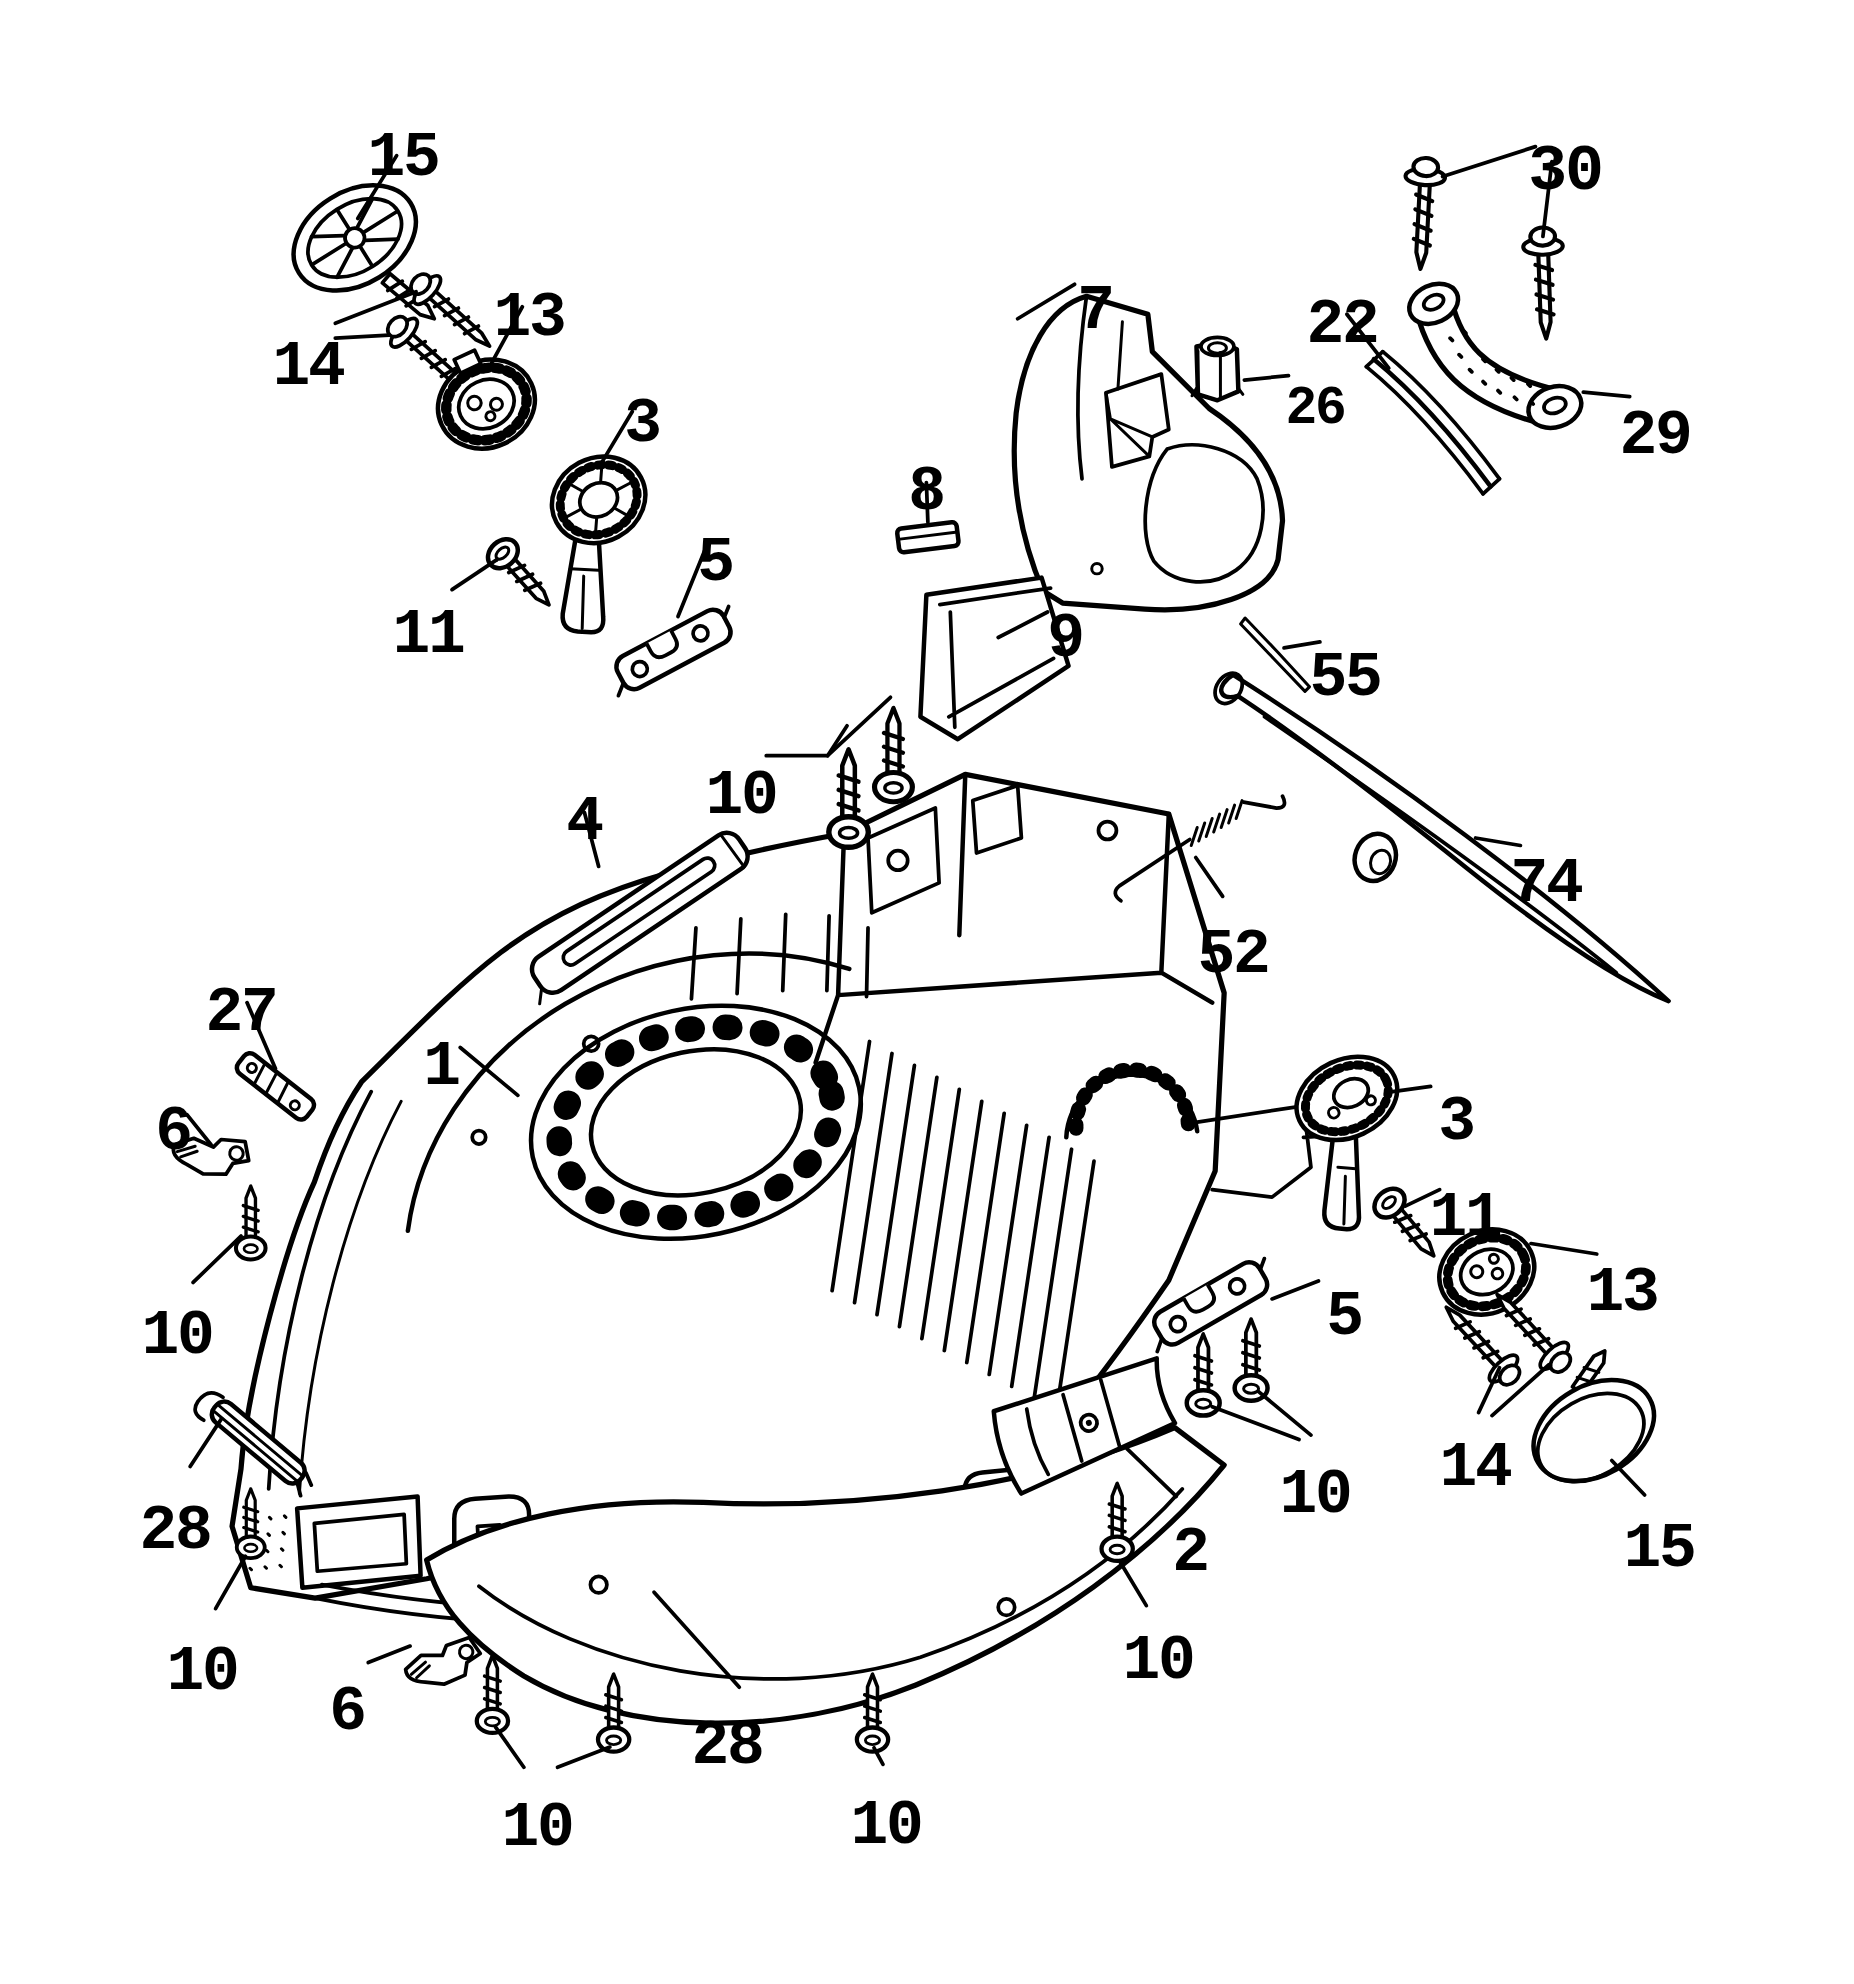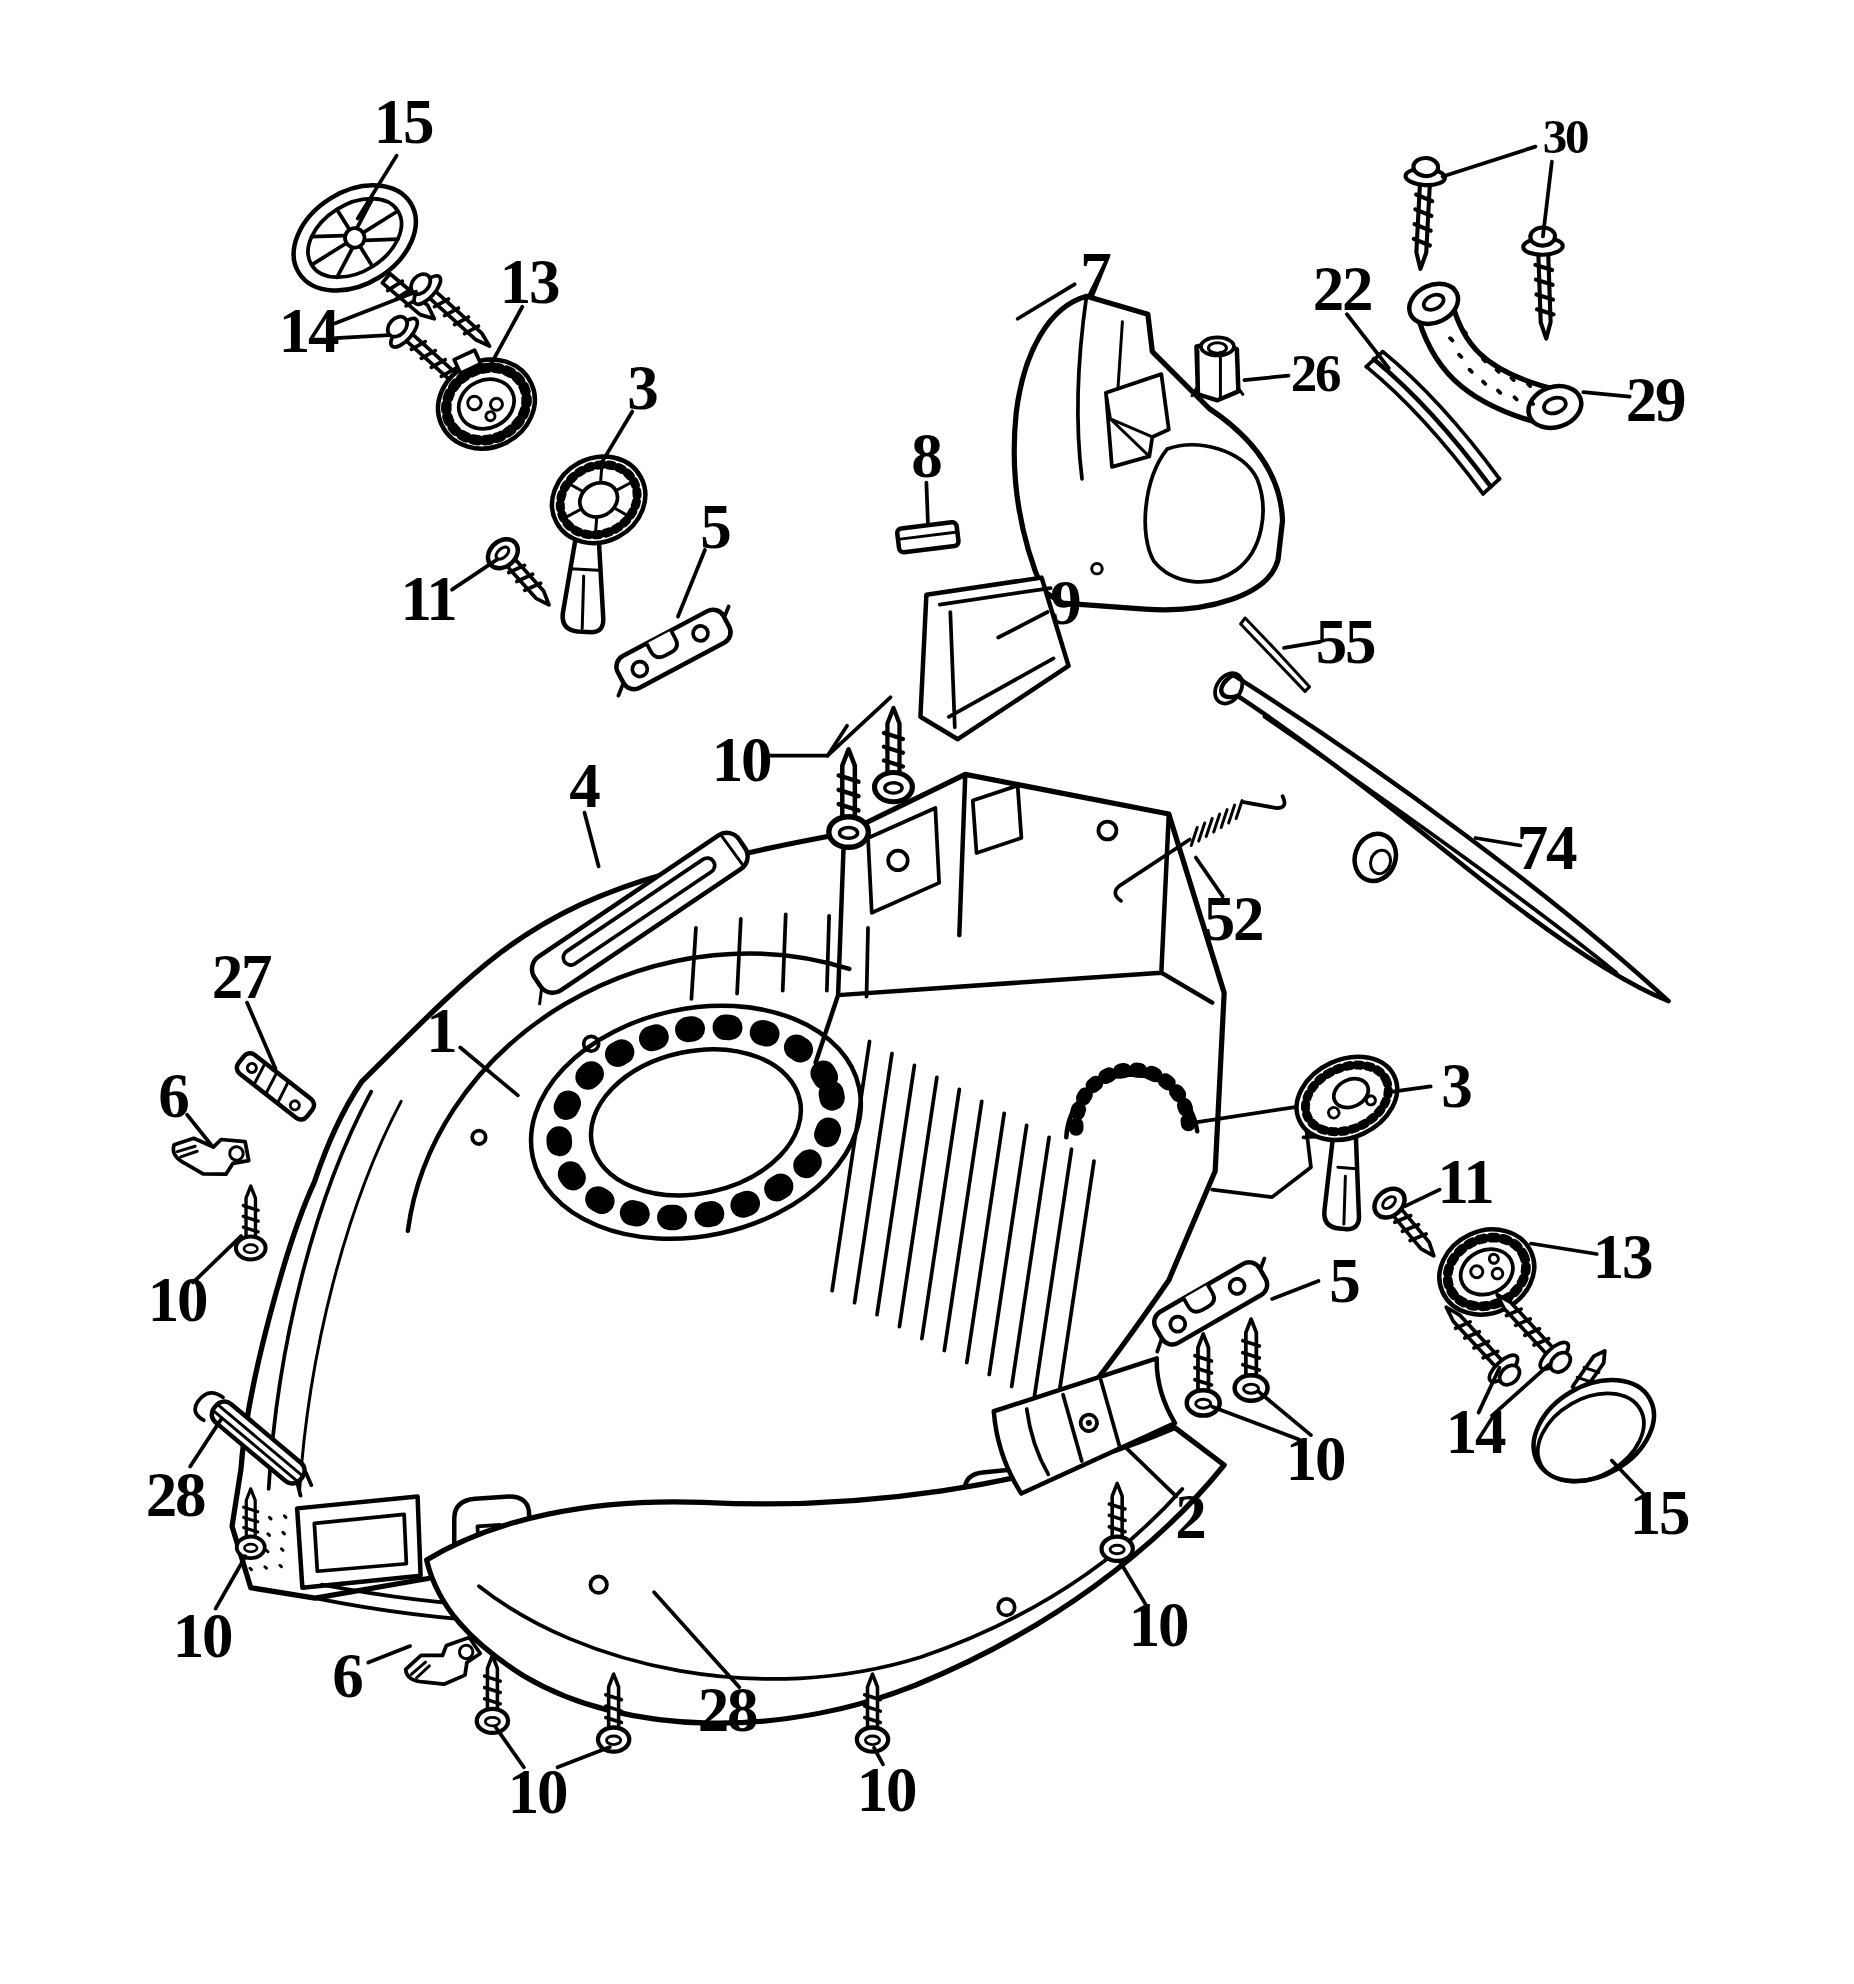--- a/index.html
+++ b/index.html
@@ -2,28 +2,29 @@
 <html style="font-size:12px"><head>
 <meta charset="utf-8">
 <style>
   html,body{margin:0;padding:0;background:#fff;}
   body{width:1855px;height:1985px;font-family:"Liberation Sans",sans-serif;}
   .stage{position:relative;width:1855px;height:1985px;background:#fff;overflow:hidden;}
   .stage svg{position:absolute;left:0;top:0;}
   .callout{
     position:absolute;
     transform:translate(-50%,-50%);
-    font-family:Liberation Serif, serif;
+    font-family:Liberation Mono, monospace;
     font-weight:700;
     font-size:63px;
     letter-spacing:-2.2px;
     color:#000;
     line-height:1;
     white-space:nowrap;
     user-select:none;
+    margin-top:36px;
   }
   #leaders polyline{stroke:#000;stroke-width:5;fill:none;stroke-linecap:round;}
   .ink{stroke:#000;fill:none;stroke-linecap:round;stroke-linejoin:round;} .w6{stroke-width:6;} .w5{stroke-width:5;} .w4{stroke-width:4;}
   .paper{fill:#fff;stroke:#000;stroke-linejoin:round;}
 </style>
 </head>
 <body>
 
 <div class="stage">
 
@@ -425,21 +426,21 @@
       <div class="callout" style="left: 308px; top: 331px; font-size: 63px;">14</div>
       <div class="callout" style="left: 529px; top: 282px; font-size: 63px;">13</div>
       <div class="callout" style="left: 642px; top: 388px; font-size: 63px;">3</div>
       <div class="callout" style="left: 428px; top: 599px; font-size: 63px;">11</div>
       <div class="callout" style="left: 715px; top: 527px; font-size: 63px;">5</div>
       <div class="callout" style="left: 926px; top: 456px; font-size: 63px;">8</div>
       <div class="callout" style="left: 1095px; top: 275px; font-size: 63px;">7</div>
       <div class="callout" style="left: 1065px; top: 603px; font-size: 63px;">9</div>
       <div class="callout" style="left: 1315px; top: 373px; font-size: 53px;">26</div>
       <div class="callout" style="left: 1342px; top: 289px; font-size: 63px;">22</div>
-      <div class="callout" style="left: 1565px; top: 136px; font-size: 49px;">30</div>
+      <div class="callout" style="left: 1565px; top: 136px; font-size: 65px;">30</div>
       <div class="callout" style="left: 1655px; top: 400px; font-size: 63px;">29</div>
       <div class="callout" style="left: 1345px; top: 642px; font-size: 63px; text-align: right;">55</div>
       <div class="callout" style="left: 1546px; top: 848px; font-size: 63px;">74</div>
       <div class="callout" style="left: 1233px; top: 919px; font-size: 63px;">52</div>
       <div class="callout" style="left: 741px; top: 760px; font-size: 63px;">10</div>
       <div class="callout" style="left: 584px; top: 786px; font-size: 63px;">4</div>
       <div class="callout" style="left: 441px; top: 1031px; font-size: 63px;">1</div>
       <div class="callout" style="left: 241px; top: 977px; font-size: 63px;">27</div>
       <div class="callout" style="left: 173px; top: 1096px; font-size: 63px;">6</div>
       <div class="callout" style="left: 177px; top: 1300px; font-size: 63px;">10</div>

